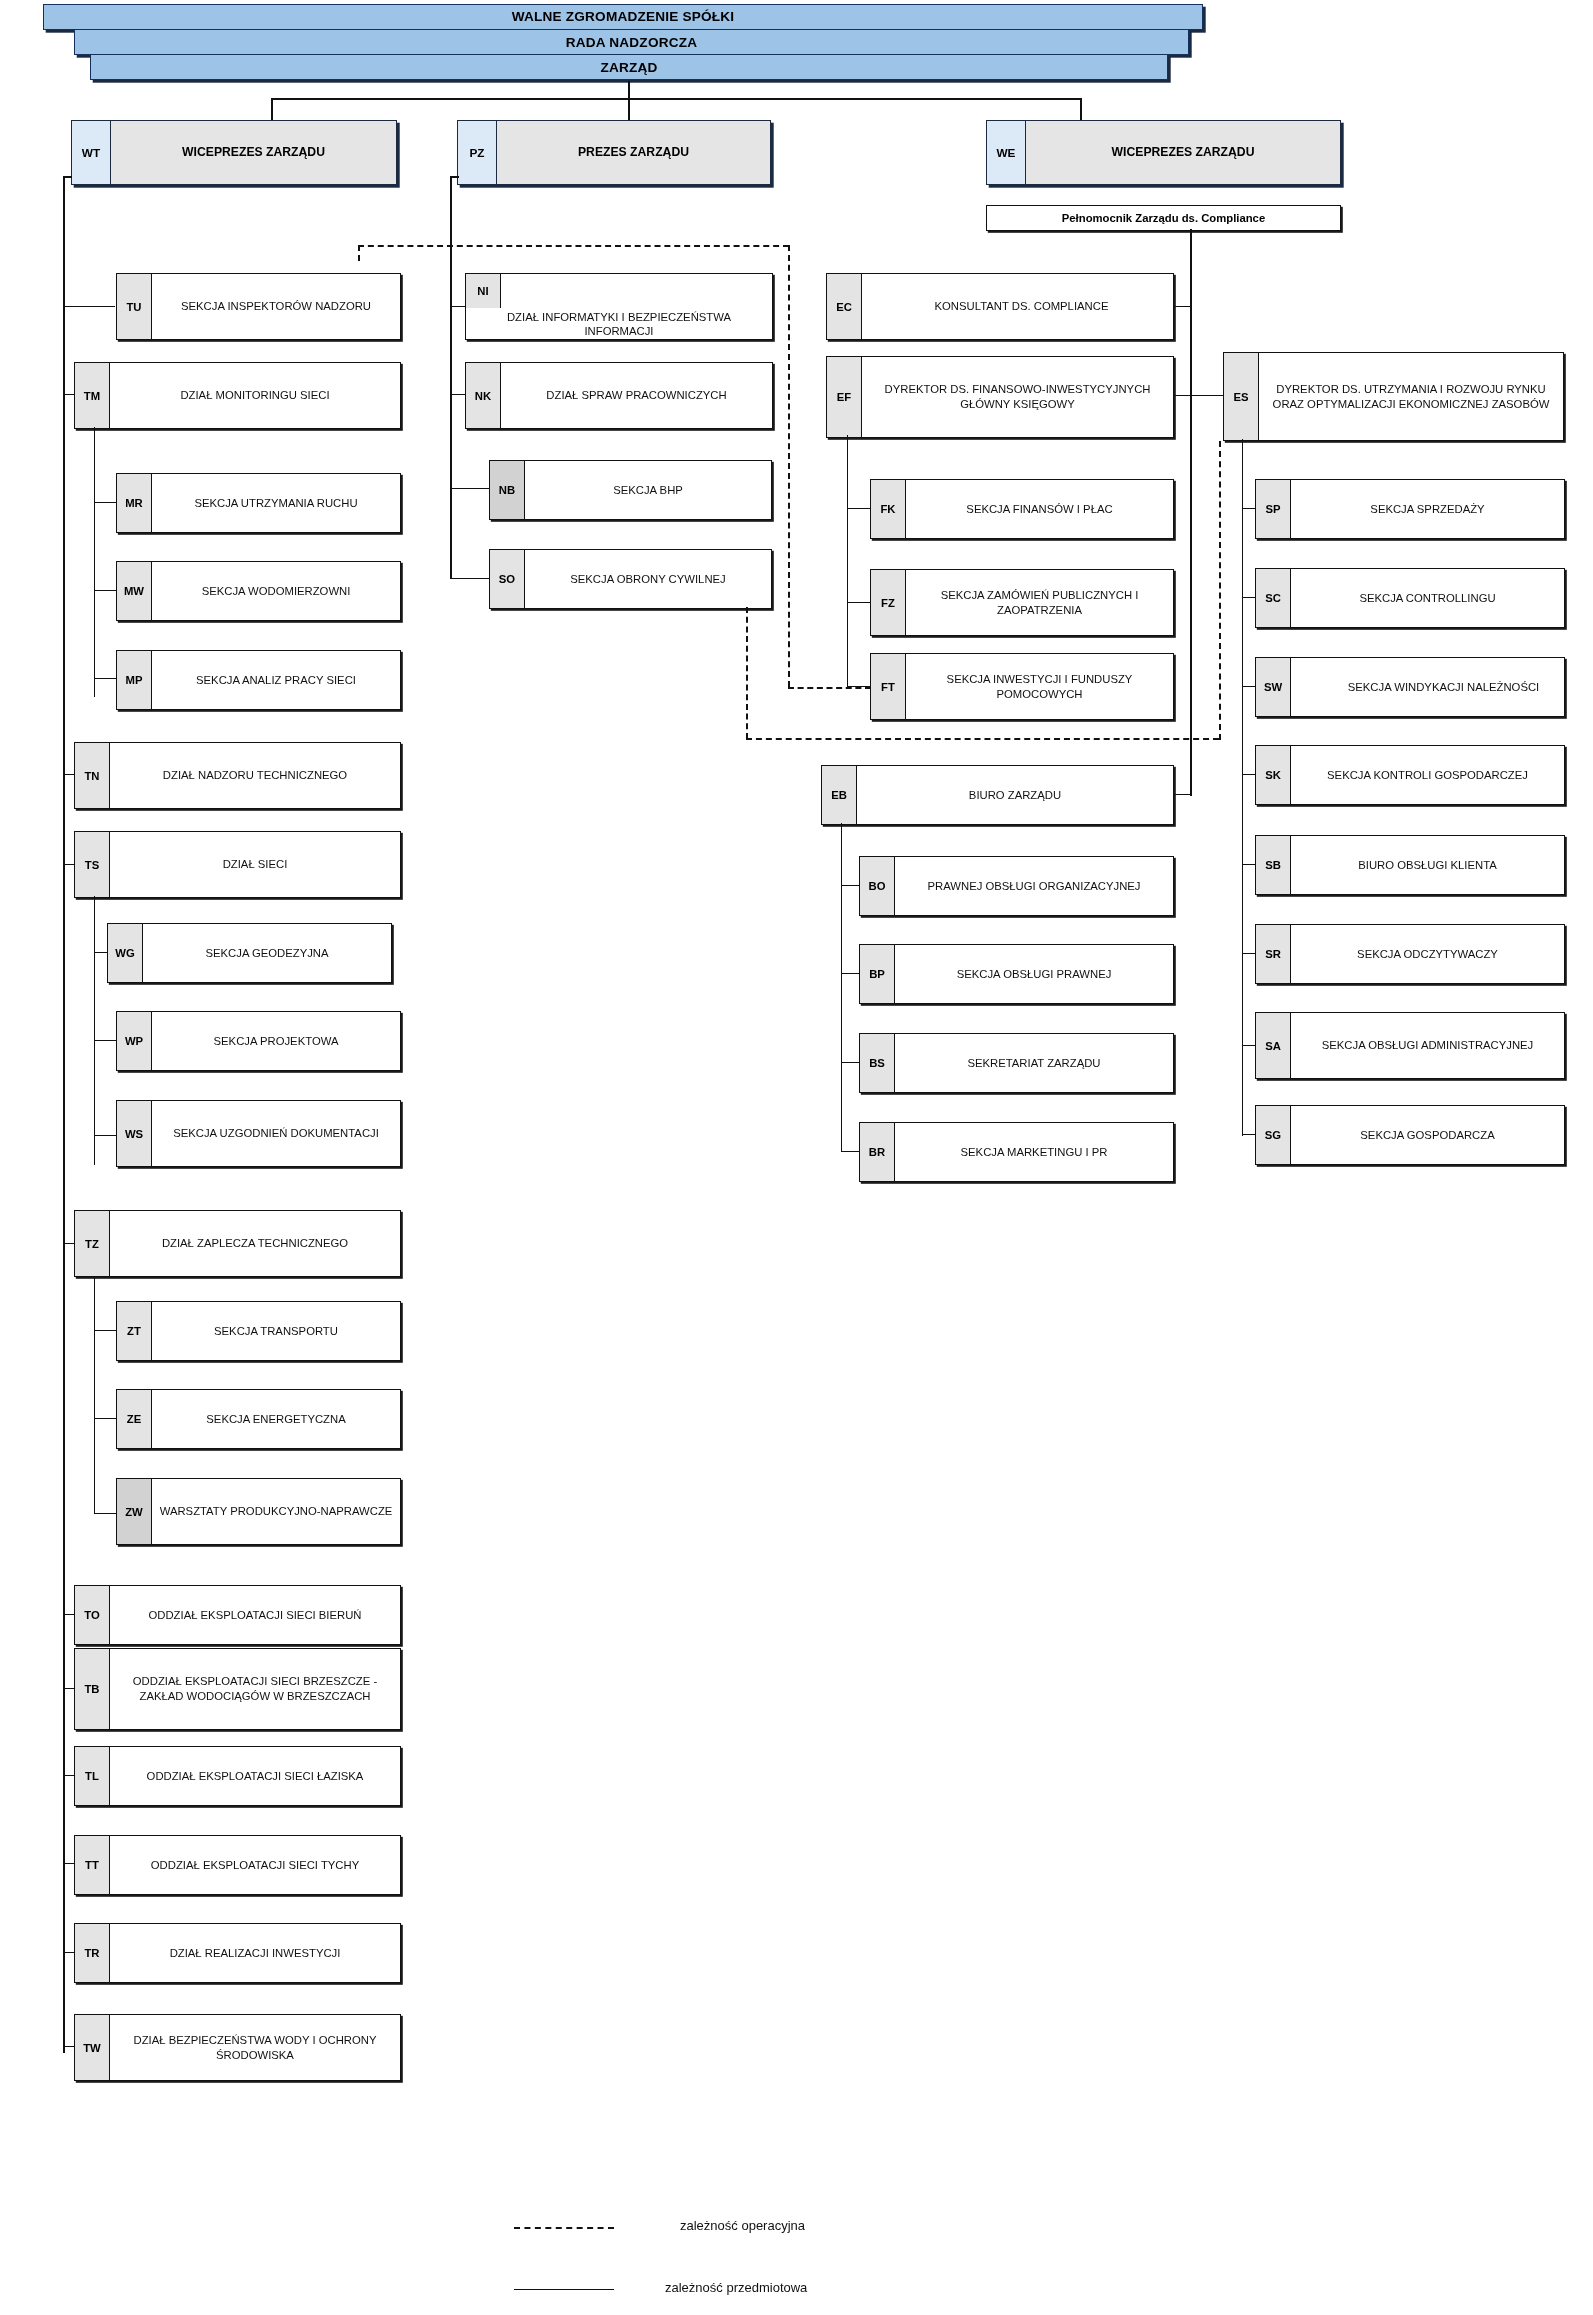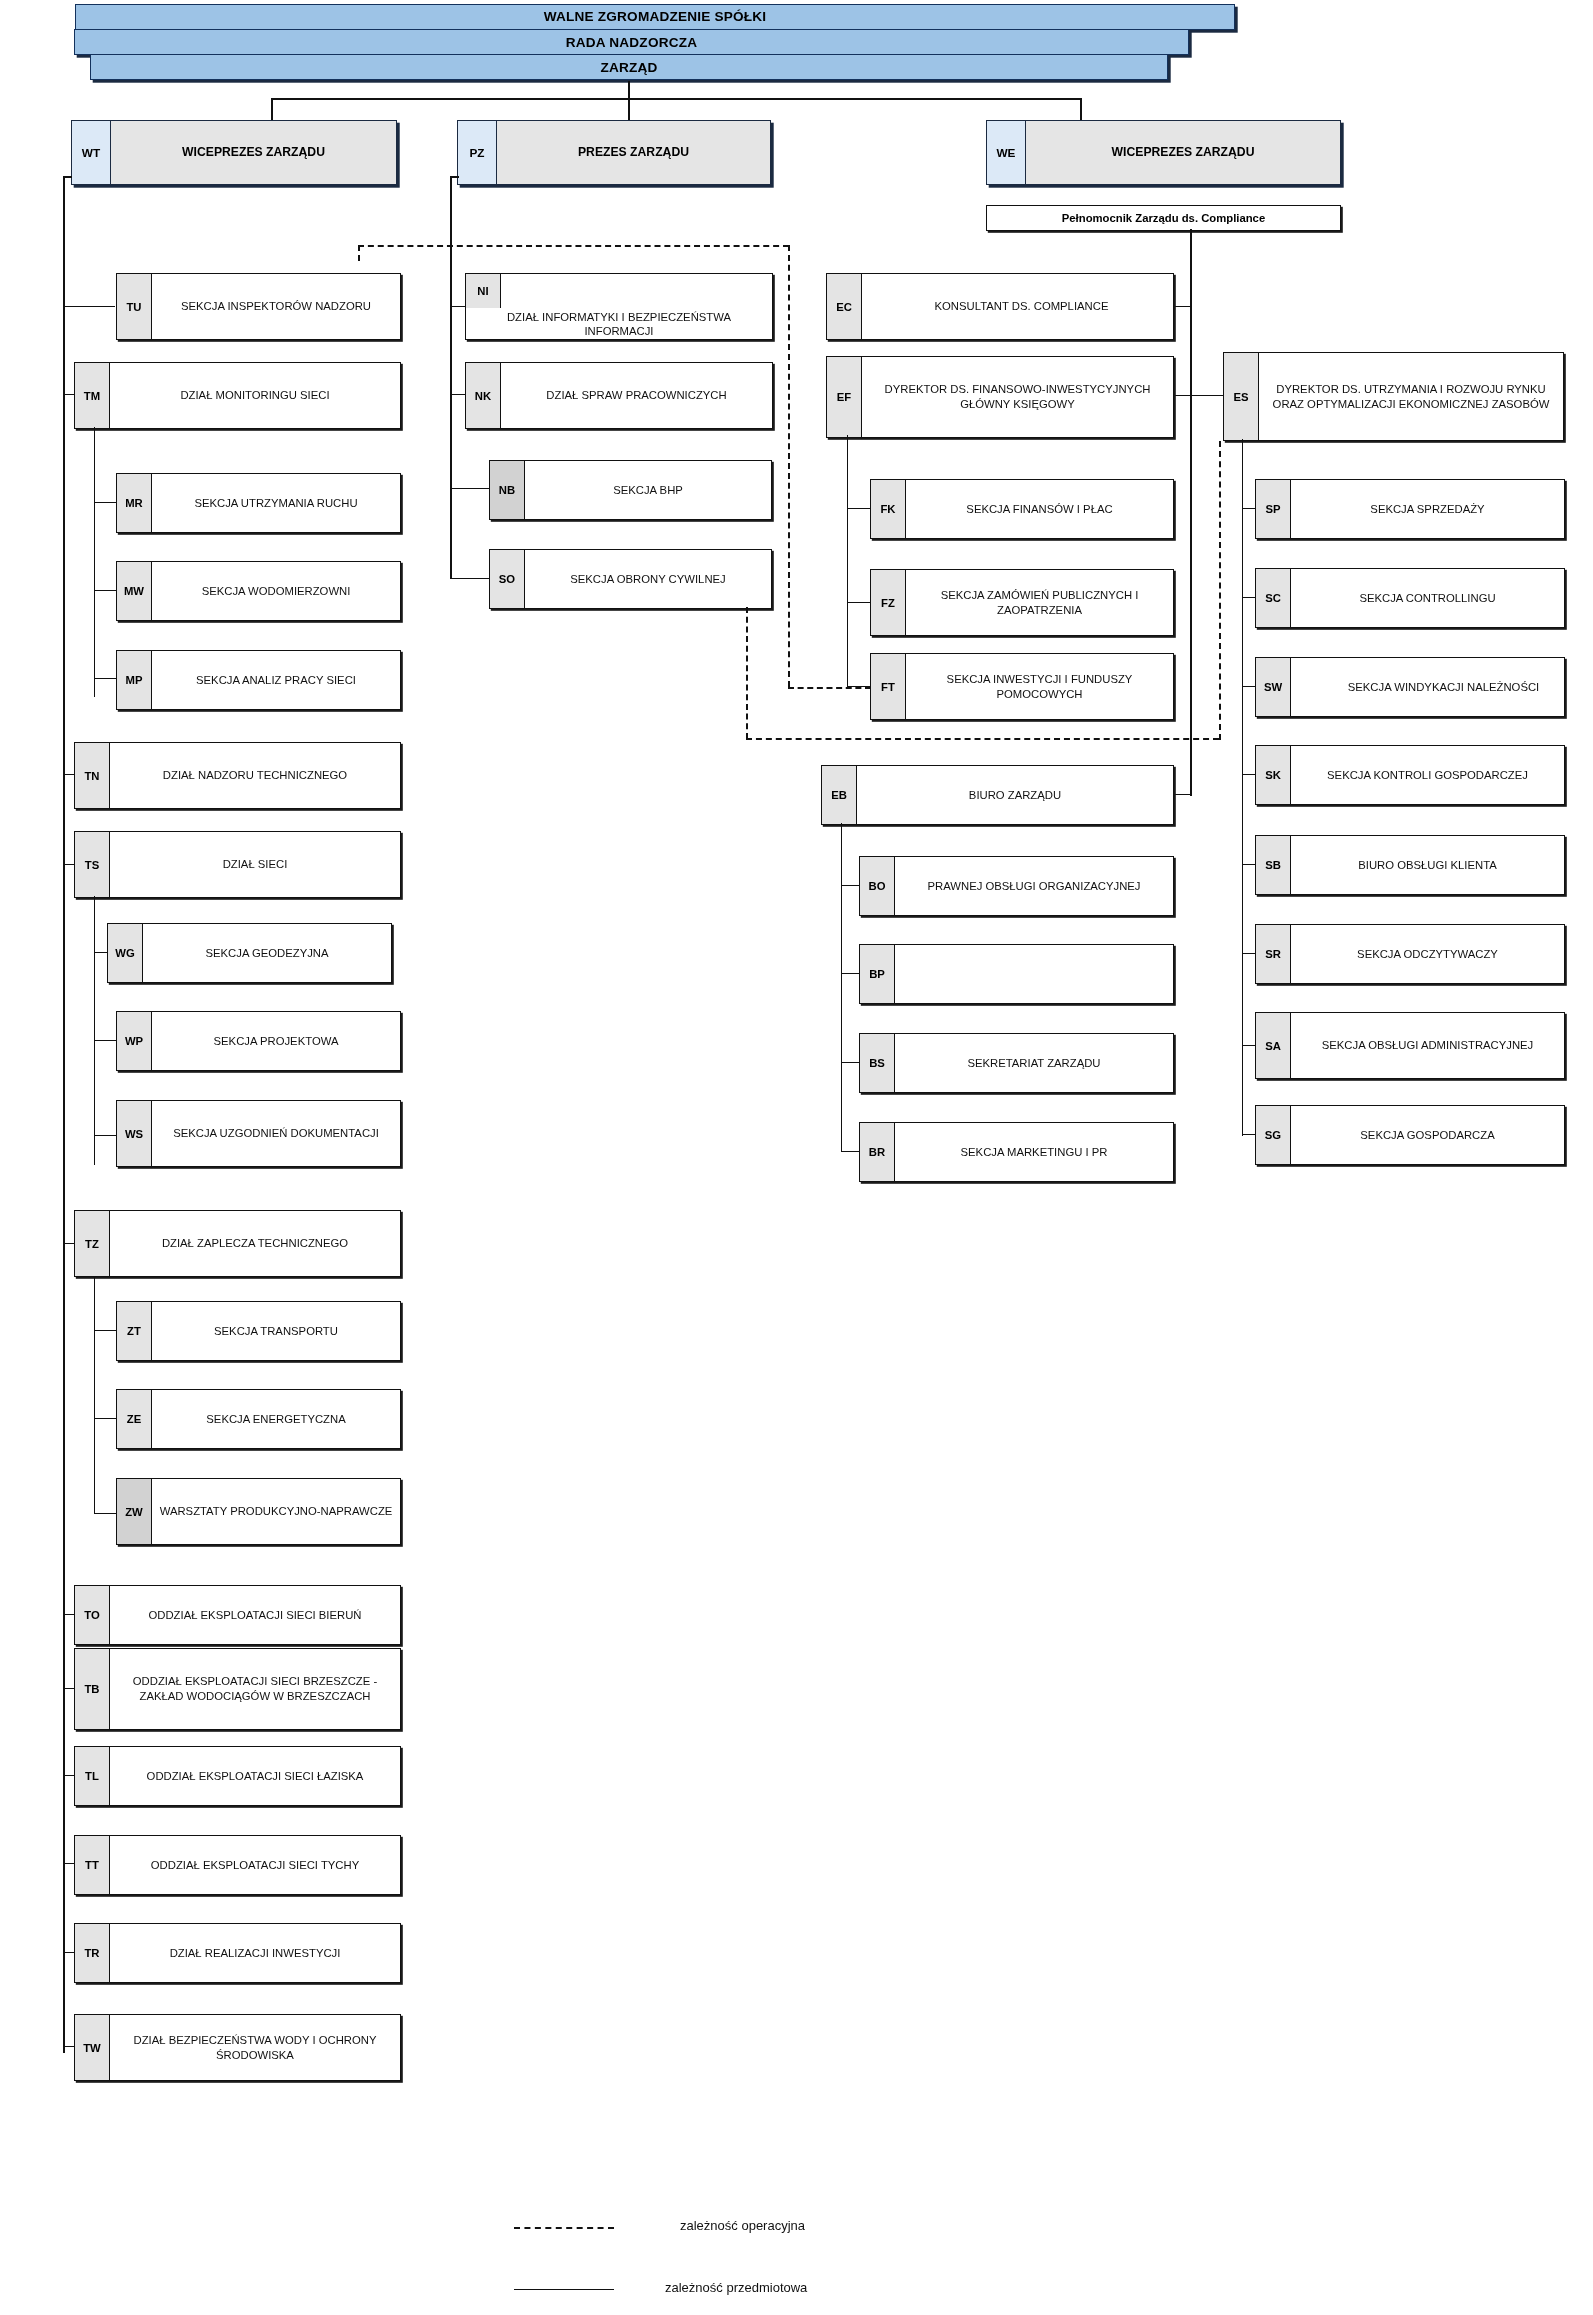--- a/index.html
+++ b/index.html
@@ -44,21 +44,21 @@
   .legend-row{position:absolute;display:flex;align-items:center;}
   .legend-dash{width:100px;height:0;border-top:2.7px dashed #111;}
   .legend-solid{width:100px;height:0;border-top:1.6px solid #111;}
   .legend-label{position:absolute;font-size:13px;color:#111;}
 </style>
 </head>
 <body>
 
 <div id="stage">
 
-  <div class="banner" style="left:43px;top:3.6px;width:1158px;height:24.4px;margin-left:32px;">
+  <div class="banner" style="left:43px;top:3.6px;width:1158px;height:24.4px;">
     <span>WALNE ZGROMADZENIE SPÓŁKI</span>
   </div>
   <div class="banner" style="left:74px;top:29px;width:1113px;height:24.4px;">
     <span>RADA NADZORCZA</span>
   </div>
   <div class="banner" style="left:90px;top:54px;width:1076px;height:24.4px;">
     <span>ZARZĄD</span>
   </div>
 
   <div class="ln lnv" style="left:628px;top:81px;width:1.6px;height:56px;"></div>
@@ -283,20 +283,21 @@
 
   <div class="ln lnh" style="left:841px;top:885px;width:25px;height:1.4px;"></div>
   <div class="unit" style="left:859px;top:856px;width:313px;height:58px;">
     <div class="code">BO</div>
     <div class="ttl">PRAWNEJ OBSŁUGI ORGANIZACYJNEJ</div>
   </div>
 
   <div class="ln lnh" style="left:841px;top:973px;width:25px;height:1.4px;"></div>
   <div class="unit" style="left:859px;top:944px;width:313px;height:58px;">
     <div class="code">BP</div>
+    <div class="ttl">SEKCJA OBSŁUGI PRAWNEJ</div>
   </div>
 
   <div class="ln lnh" style="left:841px;top:1062px;width:25px;height:1.4px;"></div>
   <div class="unit" style="left:859px;top:1033px;width:313px;height:58px;">
     <div class="code">BS</div>
     <div class="ttl">SEKRETARIAT ZARZĄDU</div>
   </div>
 
   <div class="ln lnh" style="left:841px;top:1151px;width:25px;height:1.4px;"></div>
   <div class="unit" style="left:859px;top:1122px;width:313px;height:58px;">

